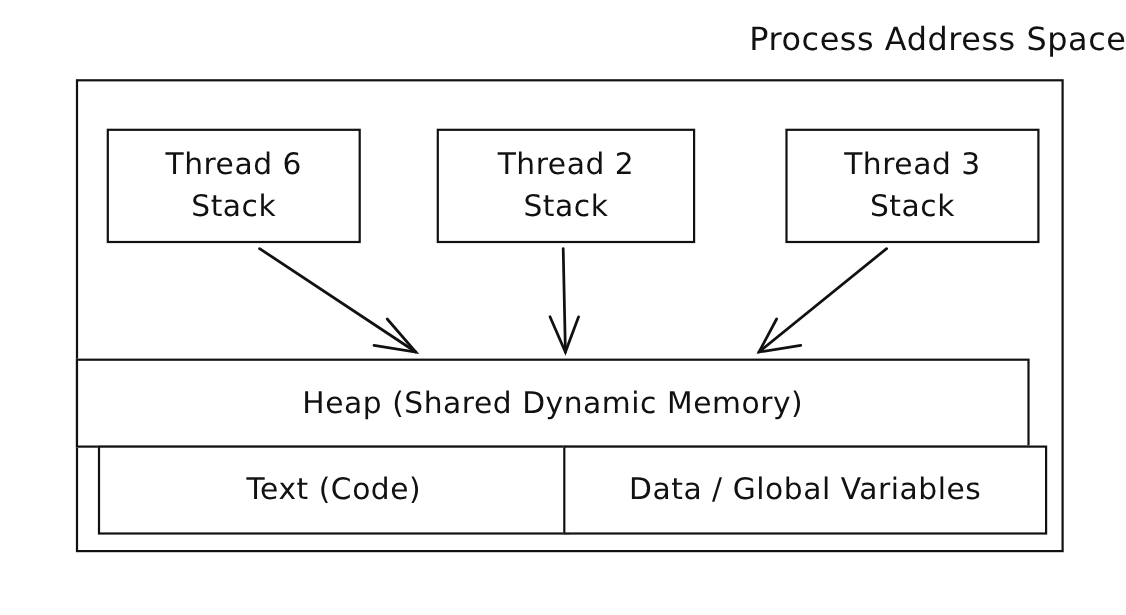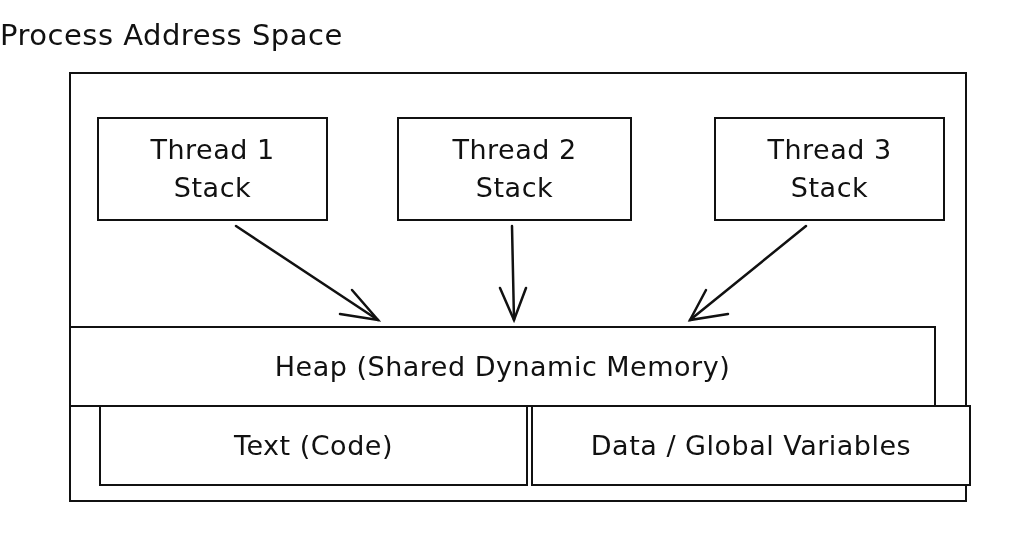--- a/index.html
+++ b/index.html
@@ -1,35 +1,35 @@
 <!DOCTYPE html>
 <html><head>
 <meta charset="utf-8">
 <style>
   html, body { margin: 0; padding: 0; background: #ffffff; }
   body { width: 1024px; height: 559px; position: relative; overflow: hidden;
          font-family: "DejaVu Sans", sans-serif; color: #111; }
-  .title { position: absolute; left: 0; width: 1024px; top: 18px; text-align: left;
+  .title { position: absolute; left: 0; width: 1024px; top: 18px; text-align: right;
            font-size: 29px; letter-spacing: 0.5px; }
   .box { position: absolute; border: 2.5px solid #111; box-sizing: border-box;
          display: flex; align-items: center; justify-content: center; text-align: center;
          background: #fff; }
   .label { font-size: 27px; line-height: 38px; letter-spacing: 0.5px; }
   svg.arrows { position: absolute; left: 0; top: 0; }
 </style>
 </head>
 <body>
 
 <div class="title">Process Address Space</div>
 
 <div class="box" style="left:69px; top:72px; width:898px; height:430px;"></div>
 
 <div class="box" style="left:97px; top:117px; width:231px; height:104px;">
   <div class="label">
-    <div>Thread 1</div>
+    <div>Thread 6</div>
     <div>Stack</div>
   </div>
 </div>
 
 <div class="box" style="left:397px; top:117px; width:235px; height:104px;">
   <div class="label">
     <div>Thread 2</div>
     <div>Stack</div>
   </div>
 </div>
@@ -55,19 +55,19 @@
       <line x1="806" y1="226" x2="690" y2="320"></line>
       <polyline points="728,314 690,320 706,290"></polyline>
     </g>
   </g>
 </svg>
 
 <div class="box" style="left:69px; top:326px; width:867px; height:81px;">
   <div class="label">Heap (Shared Dynamic Memory)</div>
 </div>
 
-<div class="box" style="left:99px; top:405px; width:429px; height:81px;">
+<div class="box" style="left:89px; top:405px; width:429px; height:81px;">
   <div class="label">Text (Code)</div>
 </div>
 
-<div class="box" style="left:531px; top:405px; width:440px; height:81px;">
+<div class="box" style="left:512px; top:405px; width:440px; height:81px;">
   <div class="label">Data / Global Variables</div>
 </div>
 
 </body></html>

